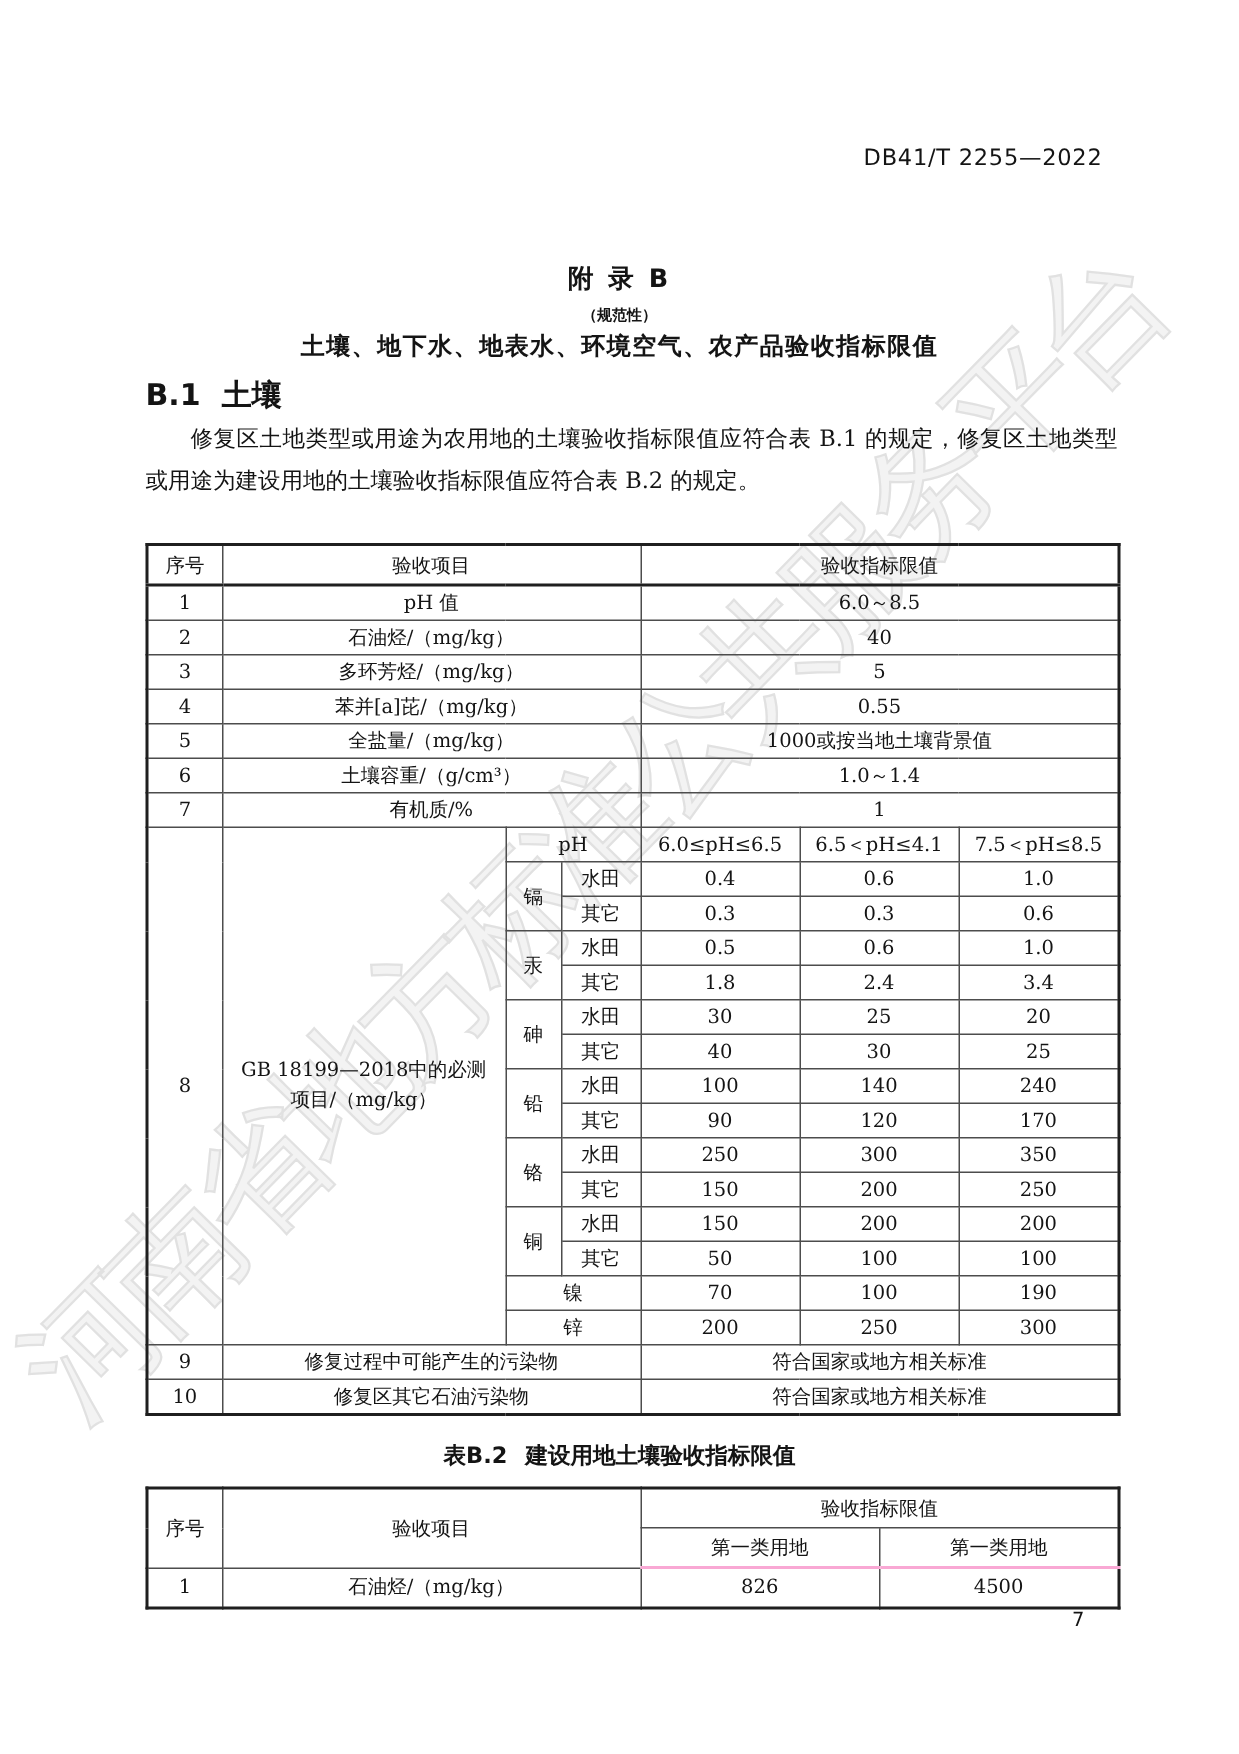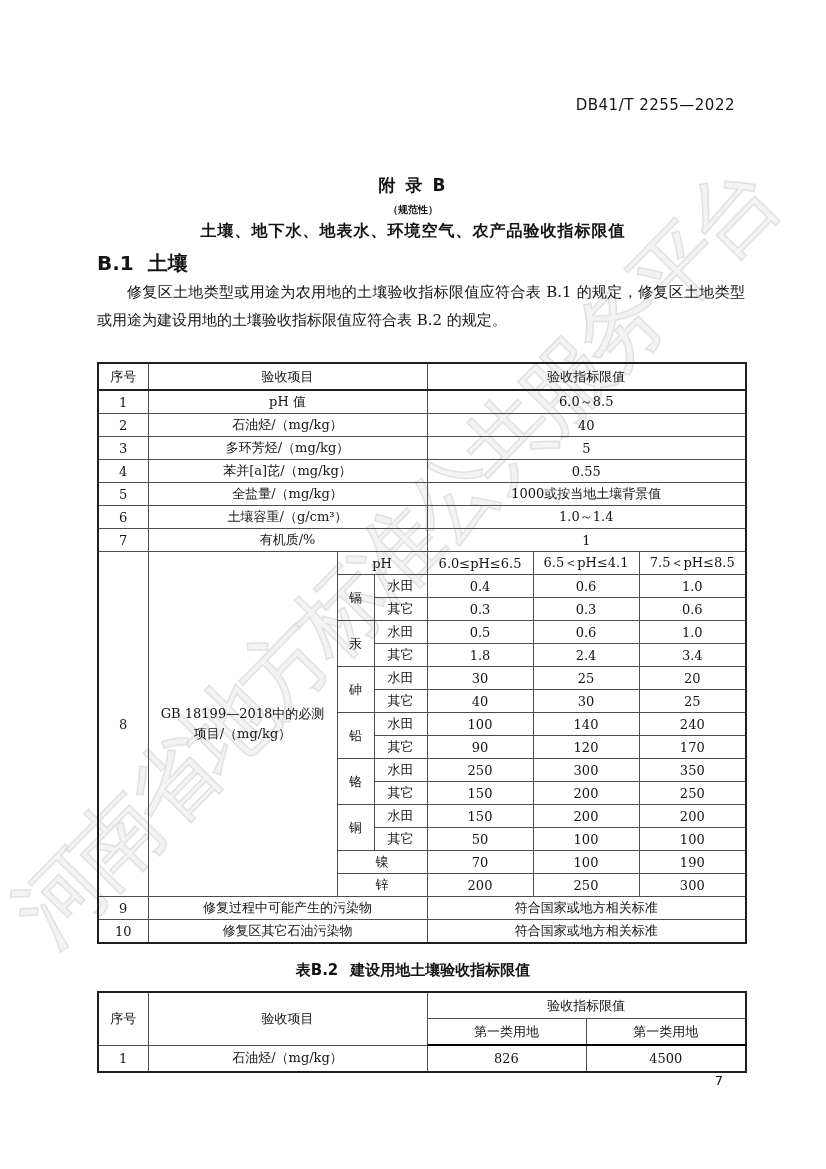--- a/index.html
+++ b/index.html
@@ -41,21 +41,21 @@
     border:2px solid #1f1f1f; background:transparent;
   }
   table.std td {
     border:1px solid #4d4d4d; font-size:13px; text-align:center;
     padding:0 4px; height:22px; overflow:hidden; background:transparent;
   }
   .b1 { left:97px; top:362px; width:648px; }
   .b2 { left:97px; top:991px; width:648px; }
   .b1 tr.hrow td { height:25px; border-bottom:2px solid #1f1f1f; }
   .b2 tr td { height:25px; }
-  .b2 tr.hrow2 td { border-bottom:2px solid #000000; }
+  .b2 tr.hrow2 td { border-bottom:2px solid #f9a8d4; }
   td.left { text-align:left; padding-left:8px;margin-left:26px; }
   .item2line { line-height:20px; }
   .page-num { position:absolute; top:1073px; right:92px; font-size:13px;
     font-family:"DejaVu Sans","Liberation Sans",sans-serif; }
 </style>
 </head>
 <body>
 
 <div class="page">
   <div class="watermark">河南省地方标准公共服务平台</div>

